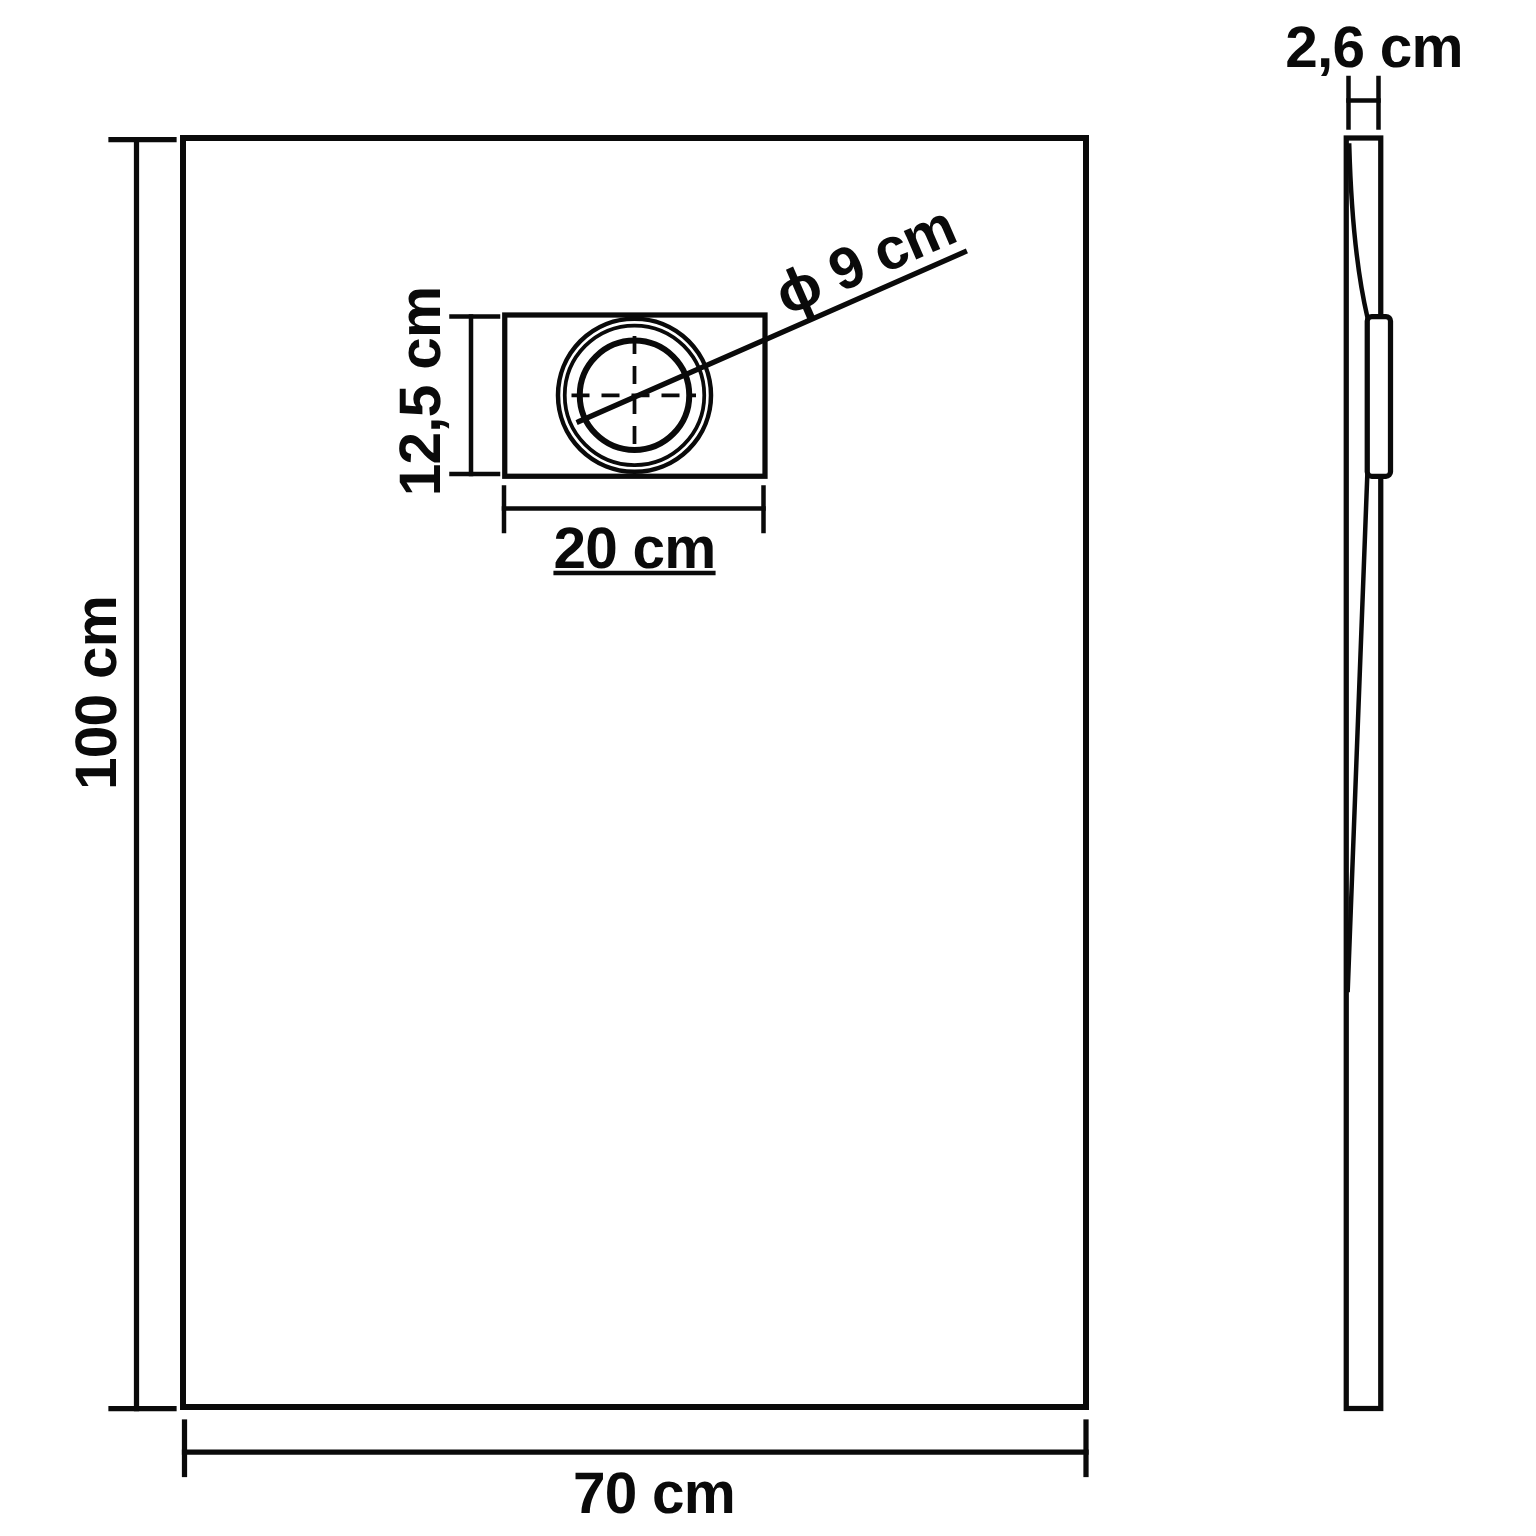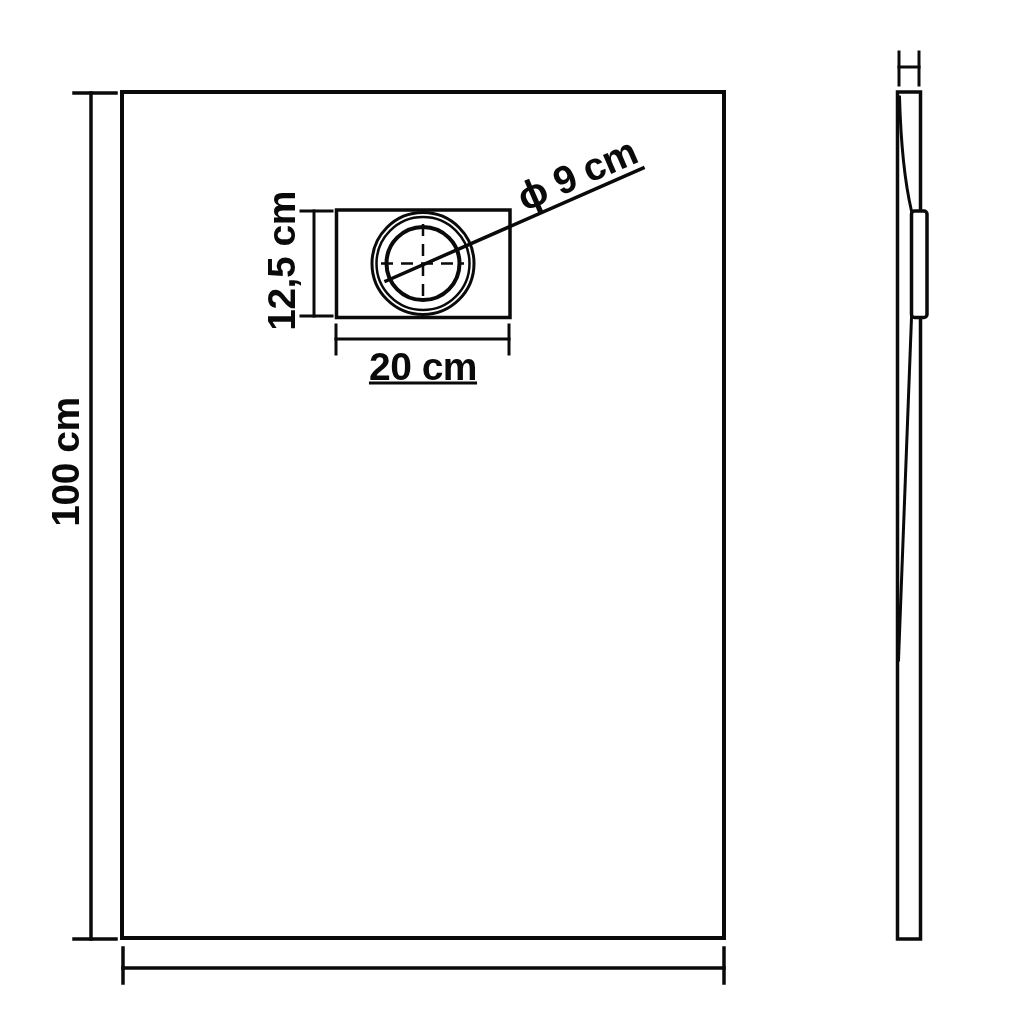--- a/index.html
+++ b/index.html
@@ -97,15 +97,17 @@
   </svg>
 
   <div class="dim-label rot-ccw" style="left:65px; top:462px;">100 cm</div>
 
   <div class="dim-label rot-ccw" style="left:281px; top:261px;">12,5 cm</div>
 
   <div class="dim-label" style="left:423px; top:366px;text-decoration:underline;">20 cm</div>
 
   <div class="dim-label rot-diag" style="left:577px; top:174px;">ϕ 9 cm</div>
 
+  <div class="dim-label" style="left:436px; top:996px;">70 cm</div>
 
+  <div class="dim-label" style="left:916px; top:32px;">2,6 cm</div>
 
 </div>
 
 </body></html>

